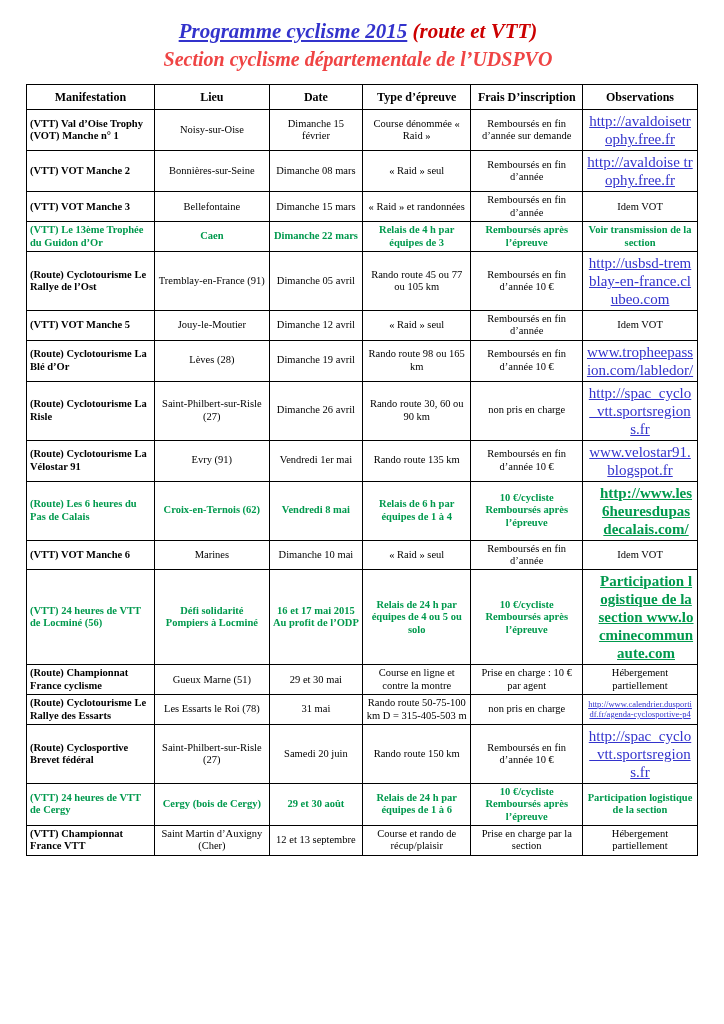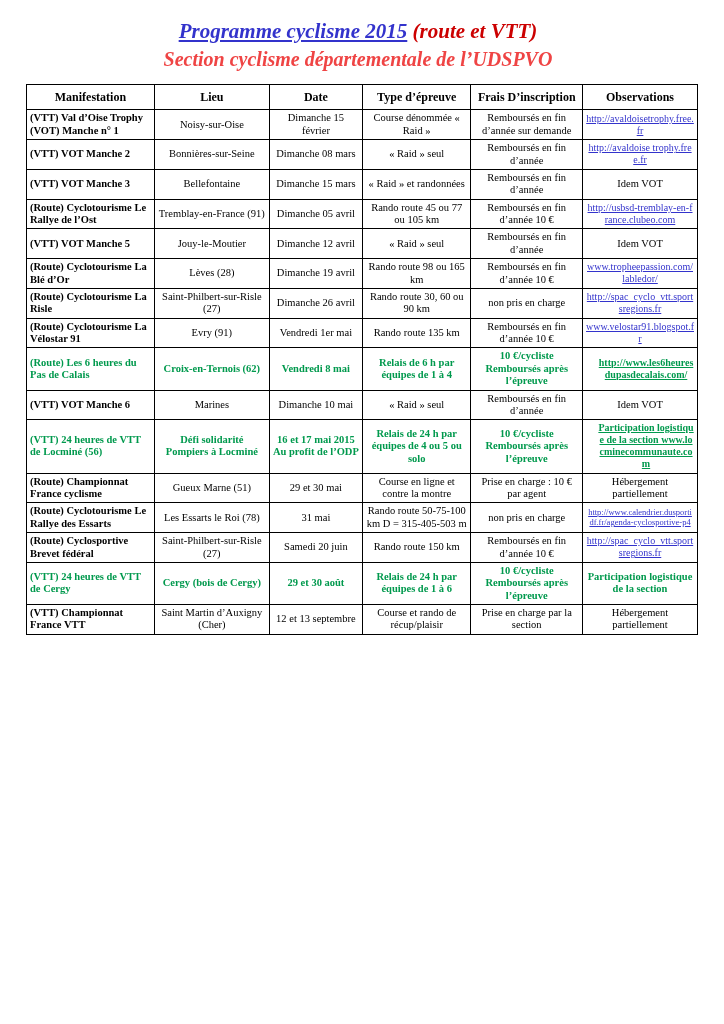--- a/index.html
+++ b/index.html
@@ -92,21 +92,21 @@
   .row-green .lnk {
     color: #00994d;
     font-weight: bold;
     text-decoration: underline;
     margin-left: 12px;
   }
   .lnk {
     color: #3333cc;
     text-decoration: underline;
     word-break: break-all;
-    font-size: 10px;
+    font-size: 15px;
     display: inline-block;
     line-height: 1.2;
   }
   .lnk.small {
     font-size: 8.5px;
   }
 </style>
 </head>
 <body>
 
@@ -157,20 +157,28 @@
           <td class="c-obs"><span class="lnk">http://avaldoise trophy.free.fr</span></td>
         </tr>
         <tr>
           <td class="c-manif">(VTT) VOT Manche 3</td>
           <td class="c-lieu">Bellefontaine</td>
           <td class="c-date">Dimanche 15 mars</td>
           <td class="c-type">« Raid » et randonnées</td>
           <td class="c-frais">Remboursés en fin d’année</td>
           <td class="c-obs">Idem VOT</td>
         </tr>
+        <tr class="row-green">
+          <td class="c-manif">(VTT) Le 13ème Trophée du Guidon d’Or</td>
+          <td class="c-lieu">Caen</td>
+          <td class="c-date">Dimanche 22 mars</td>
+          <td class="c-type">Relais de 4 h par équipes de 3</td>
+          <td class="c-frais">Remboursés après l’épreuve</td>
+          <td class="c-obs">Voir transmission de la section</td>
+        </tr>
         <tr>
           <td class="c-manif">(Route) Cyclotourisme Le Rallye de l’Ost</td>
           <td class="c-lieu">Tremblay-en-France (91)</td>
           <td class="c-date">Dimanche 05 avril</td>
           <td class="c-type">Rando route 45 ou 77 ou 105 km</td>
           <td class="c-frais">Remboursés en fin d’année 10 €</td>
           <td class="c-obs"><span class="lnk">http://usbsd-tremblay-en-france.clubeo.com</span></td>
         </tr>
         <tr>
           <td class="c-manif">(VTT) VOT Manche 5</td>

